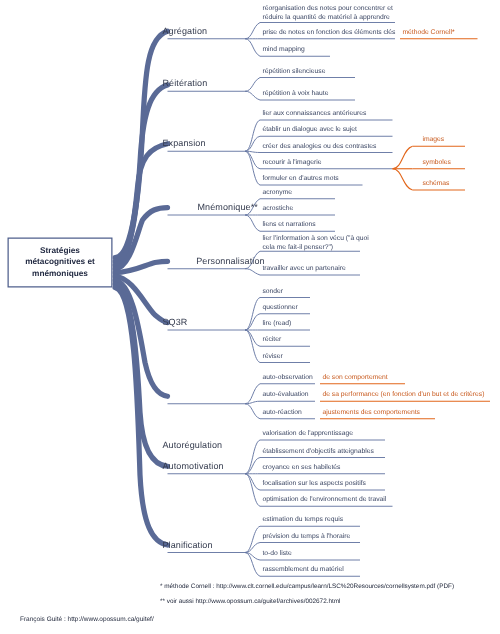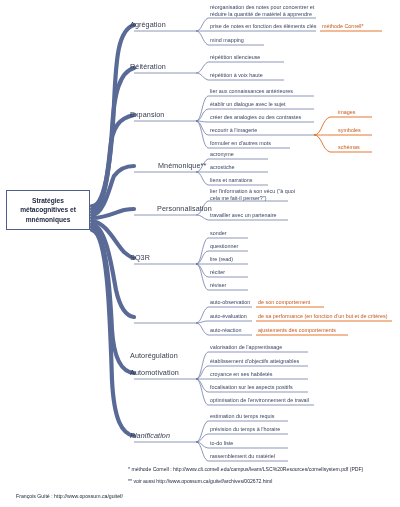--- a/index.html
+++ b/index.html
@@ -166,21 +166,21 @@
 </div>
 
 <div class="lbl branch-label" style="left:130px;top:21px;text-align:center;">Agrégation</div>
 <div class="lbl branch-label" style="left:130px;top:63px;">Réitération</div>
 <div class="lbl branch-label" style="left:130px;top:111px;">Expansion</div>
 <div class="lbl branch-label" style="left:130px;top:162px;padding-left:28px;">Mnémonique**</div>
 <div class="lbl branch-label" style="left:130px;top:205px;padding-left:27px;">Personnalisation</div>
 <div class="lbl branch-label" style="left:130px;top:254px;">SQ3R</div>
 <div class="lbl branch-label" style="left:130px;top:313px;margin-top:39px;">Autorégulation</div>
 <div class="lbl branch-label" style="left:130px;top:369px;">Automotivation</div>
-<div class="lbl branch-label" style="left:130px;top:432px;font-style:italic;">Planification</div>
+<div class="lbl branch-label" style="left:130px;top:432px;">Planification</div>
 
 <div class="lbl leaf-wrap" style="left:210px;top:4px;width:108px;">réorganisation des notes pour concentrer et réduire la quantité de matériel à apprendre</div>
 <div class="lbl leaf" style="left:210px;top:24px;">prise de notes en fonction des éléments clés</div>
 <div class="lbl leaf" style="left:210px;top:38px;">mind mapping</div>
 <div class="lbl leaf2" style="left:322px;top:24px;">méthode Cornell*</div>
 
 <div class="lbl leaf" style="left:210px;top:55px;">répétition  silencieuse</div>
 <div class="lbl leaf" style="left:210px;top:73px;">répétition à voix haute</div>
 
 <div class="lbl leaf" style="left:210px;top:89px;">lier aux connaissances antérieures</div>

